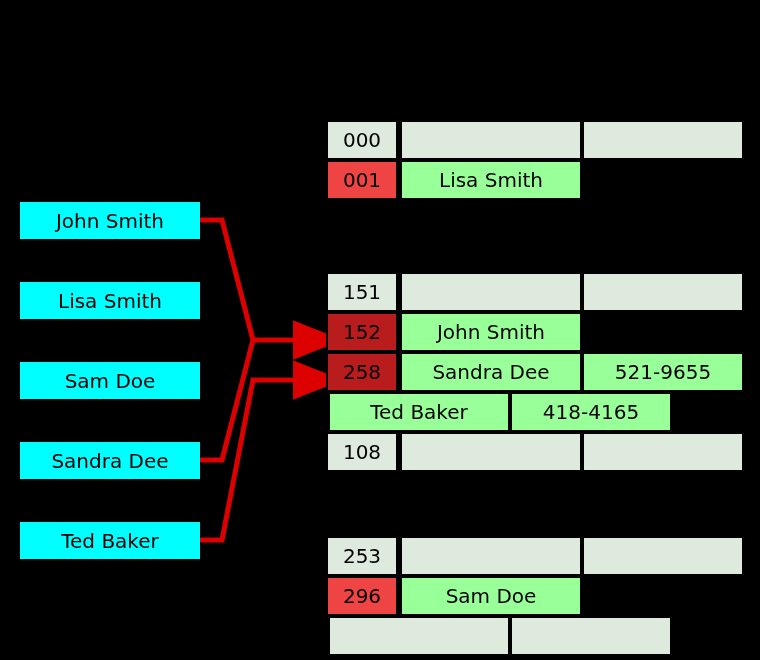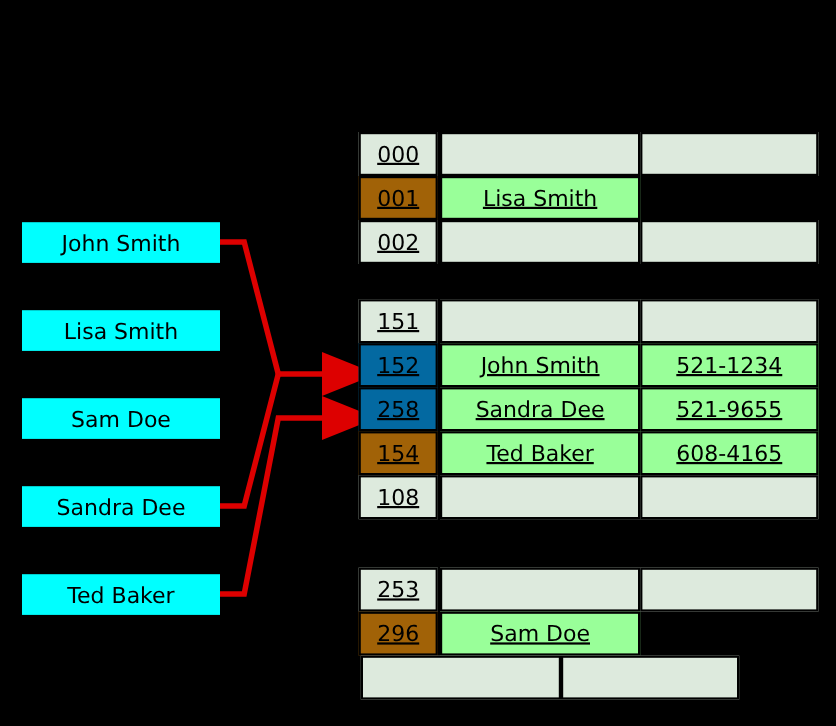--- a/index.html
+++ b/index.html
@@ -46,30 +46,29 @@
     box-sizing: border-box;
     border: 2px solid #000000;
     display: flex;
     align-items: center;
     justify-content: center;
     font-size: 20px;
     line-height: 1;
     color: #000000;
     white-space: nowrap;
     overflow: hidden;
-    text-decoration: underline;
   }
   .cell-index { width: 72px; }
   .cell-name  { width: 182px; margin-left: 2px; }
   .cell-phone { width: 162px; }
 
   .bg-empty  { background: #DDEADD; }
   .bg-filled { background: #99FF99; }
-  .bg-mark   { background: #a16207; }
-  .bg-alert  { background: #0369a1; }
+  .bg-mark   { background: #ef4444; }
+  .bg-alert  { background: #b91c1c; }
 
   
   #connectors {
     position: absolute;
     left: 0;
     top: 0;
     width: 760px;
     height: 660px;
     pointer-events: none;
   }
@@ -113,56 +112,49 @@
   <div class="table-group" style="top:120px;">
     <div class="row">
       <div class="cell cell-index bg-empty">000</div>
       <div class="cell cell-name bg-empty"></div>
       <div class="cell cell-phone bg-empty"></div>
     </div>
     <div class="row">
       <div class="cell cell-index bg-mark">001</div>
       <div class="cell cell-name bg-filled">Lisa Smith</div>
     </div>
-    <div class="row">
-      <div class="cell cell-index bg-empty">002</div>
-      <div class="cell cell-name bg-empty"></div>
-      <div class="cell cell-phone bg-empty"></div>
-    </div>
   </div>
 
   <div class="table-group" style="top:272px;">
     <div class="row">
       <div class="cell cell-index bg-empty">151</div>
       <div class="cell cell-name bg-empty"></div>
       <div class="cell cell-phone bg-empty"></div>
     </div>
     <div class="row">
       <div class="cell cell-index bg-alert">152</div>
       <div class="cell cell-name bg-filled">John Smith</div>
-      <div class="cell cell-phone bg-filled">521-1234</div>
     </div>
     <div class="row">
       <div class="cell cell-index bg-alert">258</div>
       <div class="cell cell-name bg-filled">Sandra Dee</div>
       <div class="cell cell-phone bg-filled">521-9655</div>
     </div>
     <div class="row">
-      <div class="cell cell-index bg-mark">154</div>
       <div class="cell cell-name bg-filled">Ted Baker</div>
-      <div class="cell cell-phone bg-filled">608-4165</div>
+      <div class="cell cell-phone bg-filled">418-4165</div>
     </div>
     <div class="row">
       <div class="cell cell-index bg-empty">108</div>
       <div class="cell cell-name bg-empty"></div>
       <div class="cell cell-phone bg-empty"></div>
     </div>
   </div>
 
-  <div class="table-group" style="top:516px;">
+  <div class="table-group" style="top:536px;">
     <div class="row">
       <div class="cell cell-index bg-empty">253</div>
       <div class="cell cell-name bg-empty"></div>
       <div class="cell cell-phone bg-empty"></div>
     </div>
     <div class="row">
       <div class="cell cell-index bg-mark">296</div>
       <div class="cell cell-name bg-filled">Sam Doe</div>
     </div>
     <div class="row">

